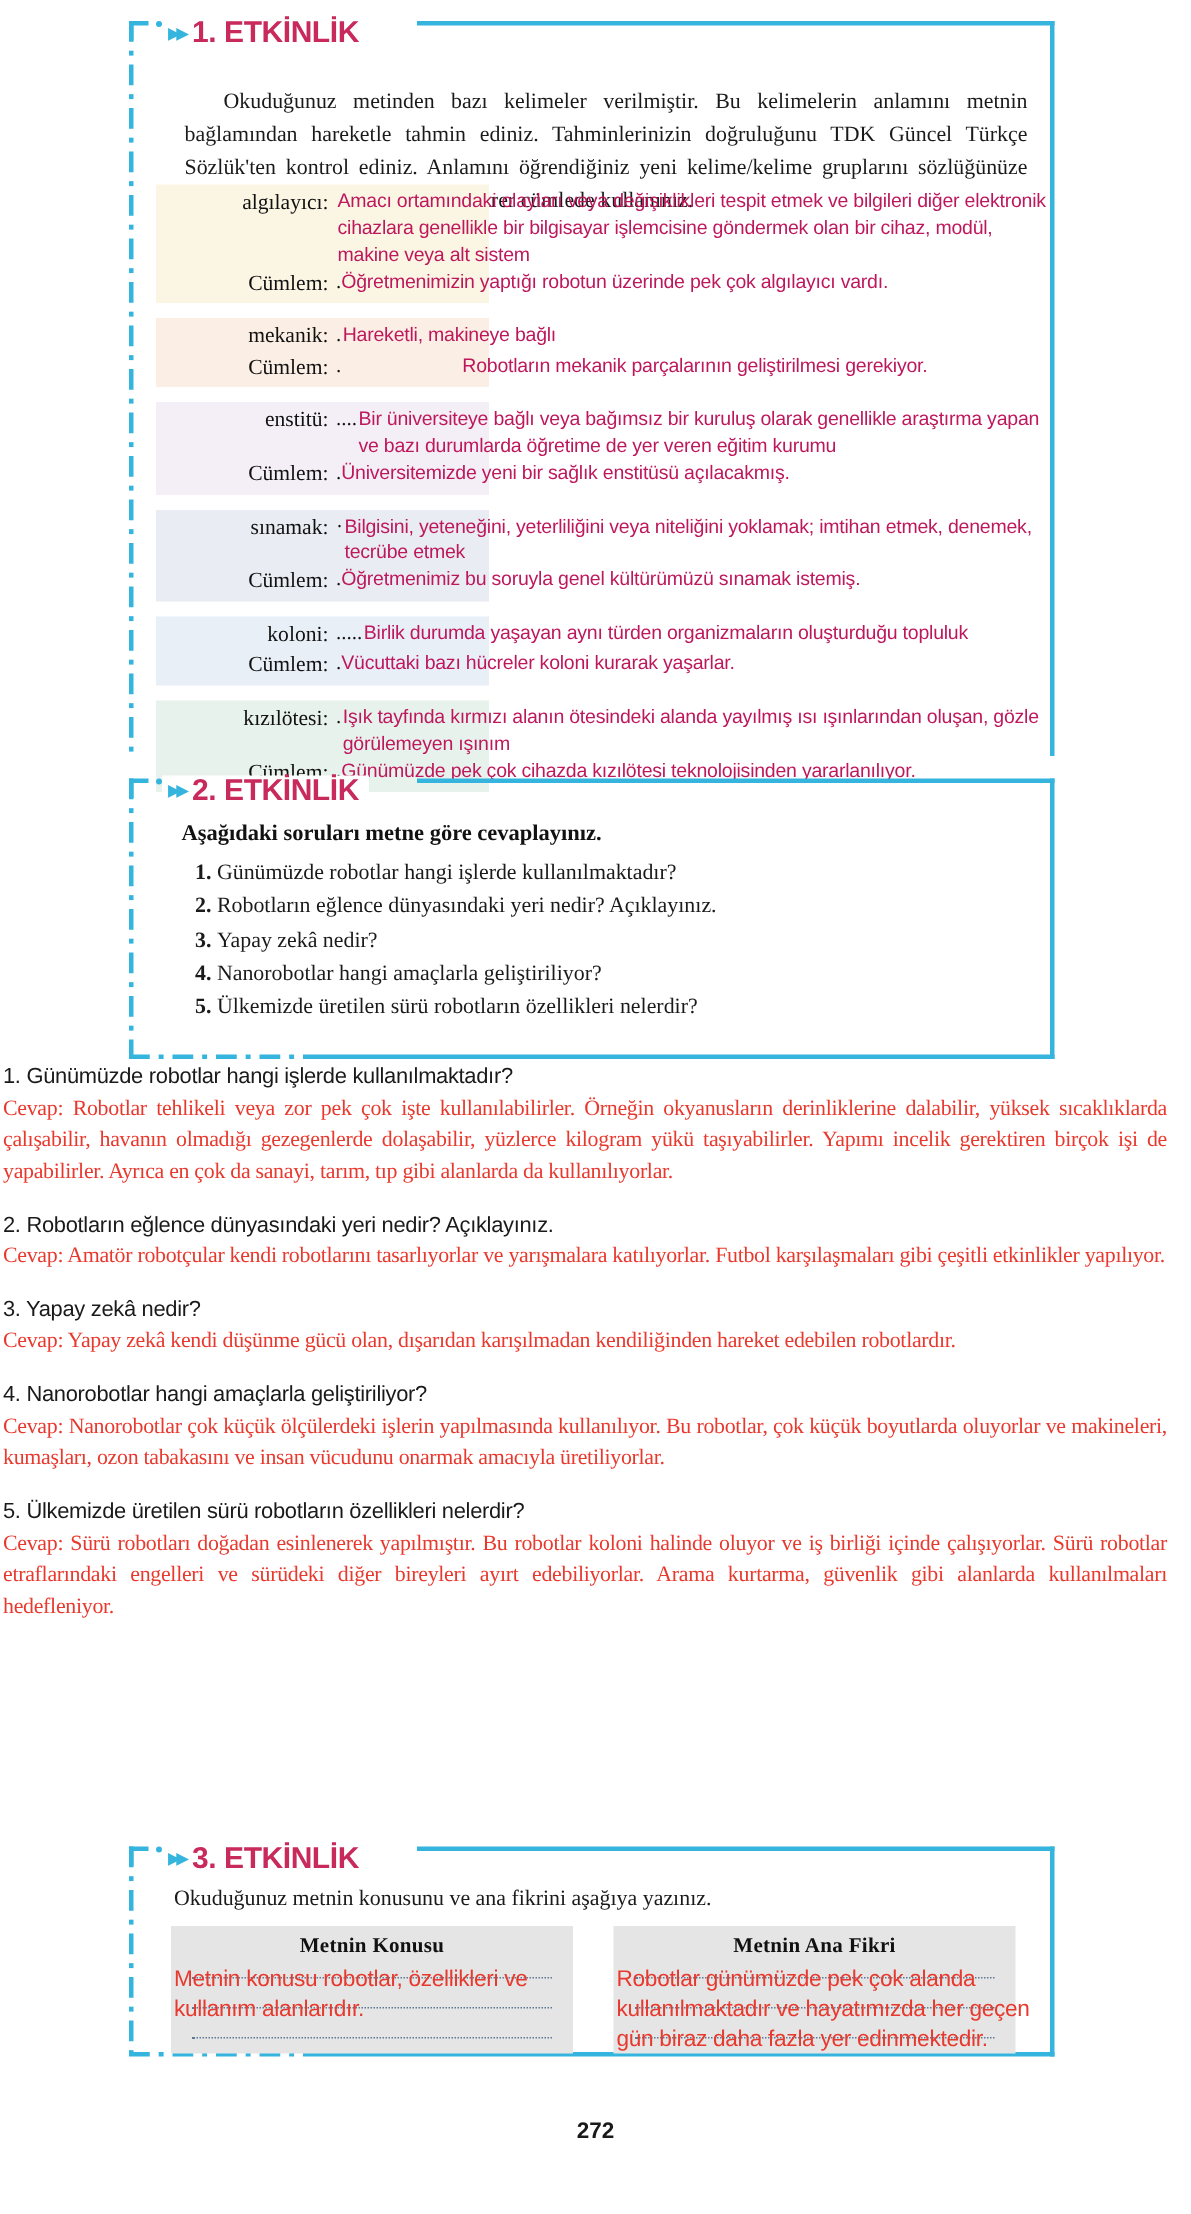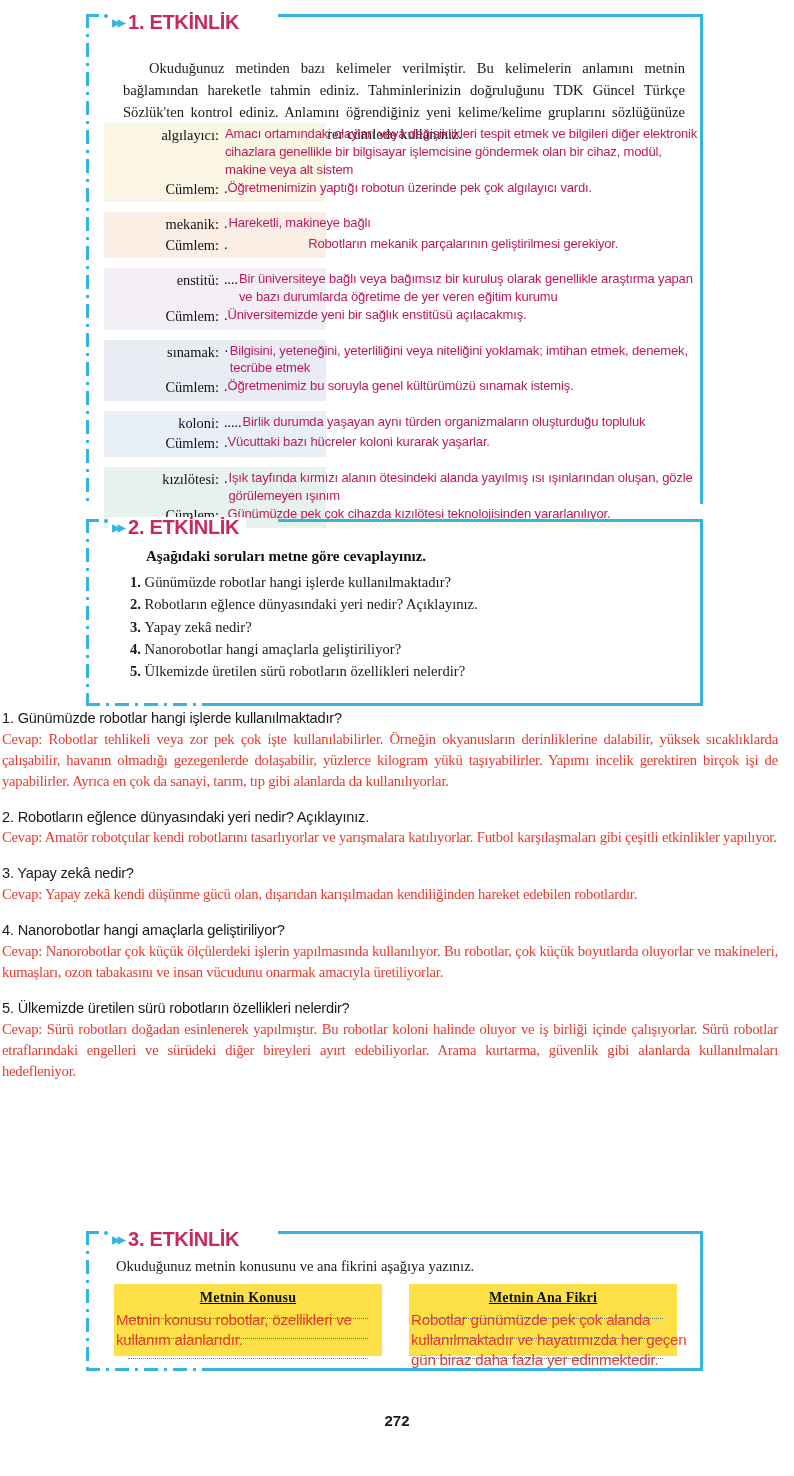--- a/index.html
+++ b/index.html
@@ -180,21 +180,21 @@
 
   
   #activity2 {
     left: 86px;
     top: 519px;
     width: 617px;
     height: 187px;
   }
   .q-heading {
     position: absolute;
-    left: 60px;
+    left: 35px;
     top: 29px;
     font-size: 15px;
     font-weight: bold;
     color: #111;
   }
   .q-list {
     position: absolute;
     left: 44px;
     top: 52px;
     width: 540px;
@@ -248,23 +248,22 @@
     position: absolute;
     left: 28px;
     top: 53px;
     width: 570px;
     display: flex;
     gap: 27px;
   }
   .act3-card {
     position: relative;
     width: 268px;
-    background: #fde047;
-    height: 72px;
-    text-decoration: underline;
+    background: #e5e5e5;
+    height: 85px;
   }
   .act3-card-title {
     text-align: center;
     font-size: 14px;
     font-weight: bold;
     color: #111;
     padding-top: 6px;
     letter-spacing: 0.2px;
   }
   .act3-card-text {

